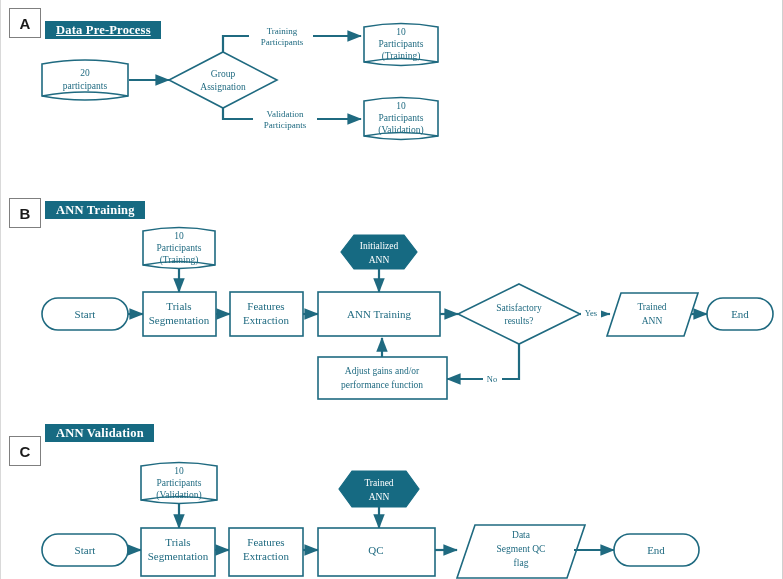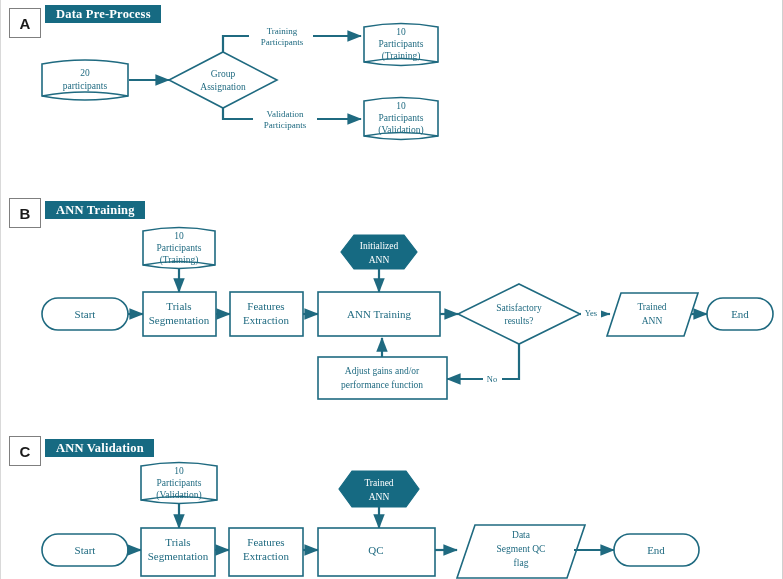--- a/index.html
+++ b/index.html
@@ -85,23 +85,23 @@
 </style>
 </head>
 <body>
 
 <div id="page">
 
   <div class="panel-letter" style="left:8px; top:8px;">A</div>
   <div class="panel-letter" style="left:8px; top:198px;">B</div>
   <div class="panel-letter" style="left:8px; top:436px;">C</div>
 
-  <div class="panel-banner" style="left:44px; top:5px;">Data Pre-Process</div>
+  <div class="panel-banner" style="left:44px; top:21px;text-decoration:underline;">Data Pre-Process</div>
   <div class="panel-banner" style="left:44px; top:201px;">ANN Training</div>
-  <div class="panel-banner" style="left:44px; top:439px;">ANN Validation</div>
+  <div class="panel-banner" style="left:44px; top:424px;">ANN Validation</div>
 
   <svg class="canvas" viewBox="0 0 783 579">
     <defs>
       <marker id="arrow" markerWidth="7" markerHeight="7" refX="6.2" refY="3" orient="auto" markerUnits="strokeWidth">
         <path d="M0,0.4 L6.6,3 L0,5.6 z" fill="#1f6a80"></path>
       </marker>
       <marker id="arrowsm" markerWidth="7" markerHeight="7" refX="6.2" refY="3" orient="auto" markerUnits="strokeWidth">
         <path d="M0,0.6 L6.4,3 L0,5.4 z" fill="#1f6a80"></path>
       </marker>
     </defs>

